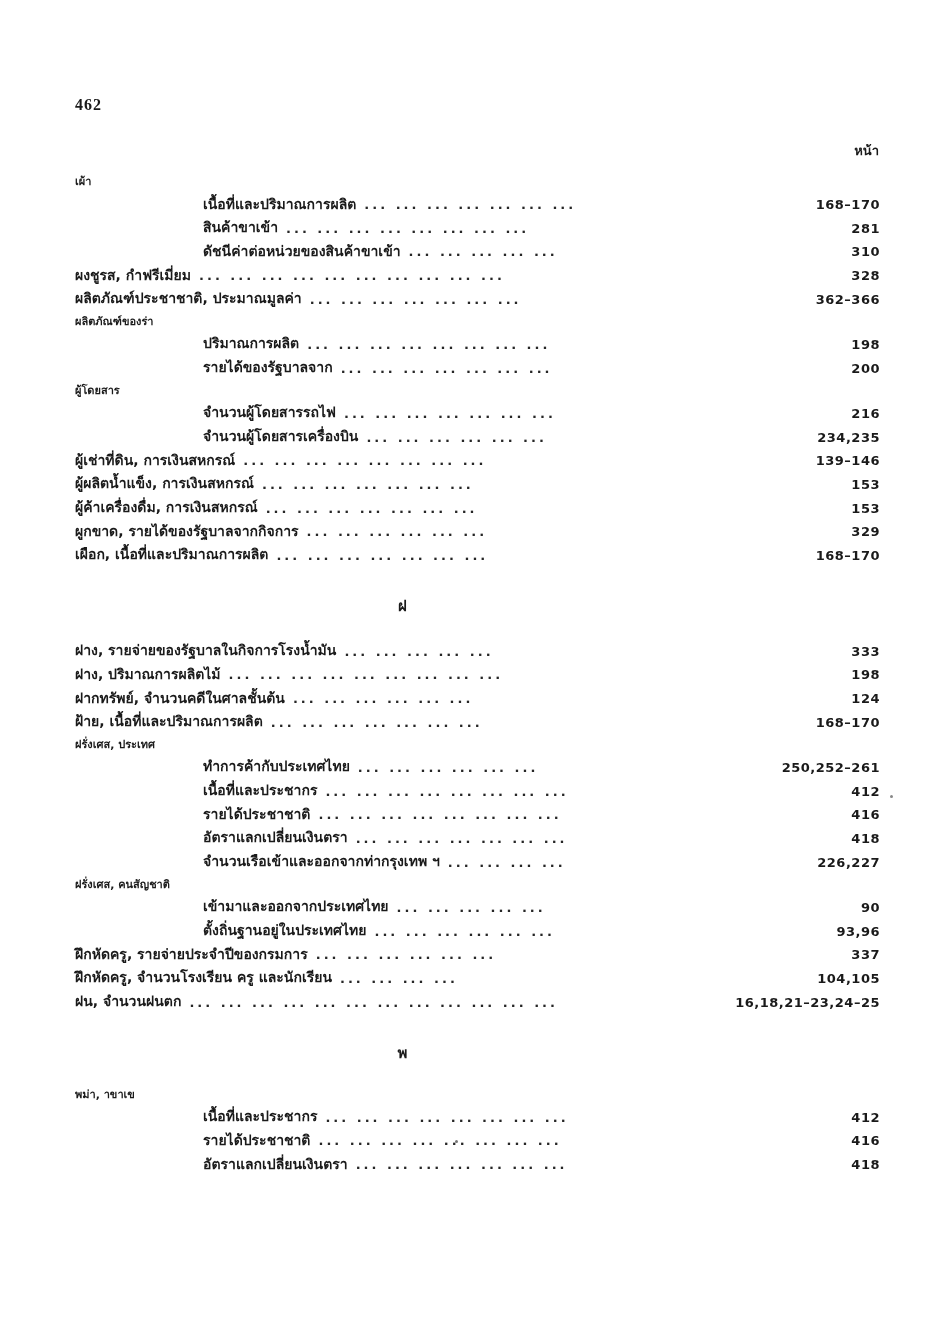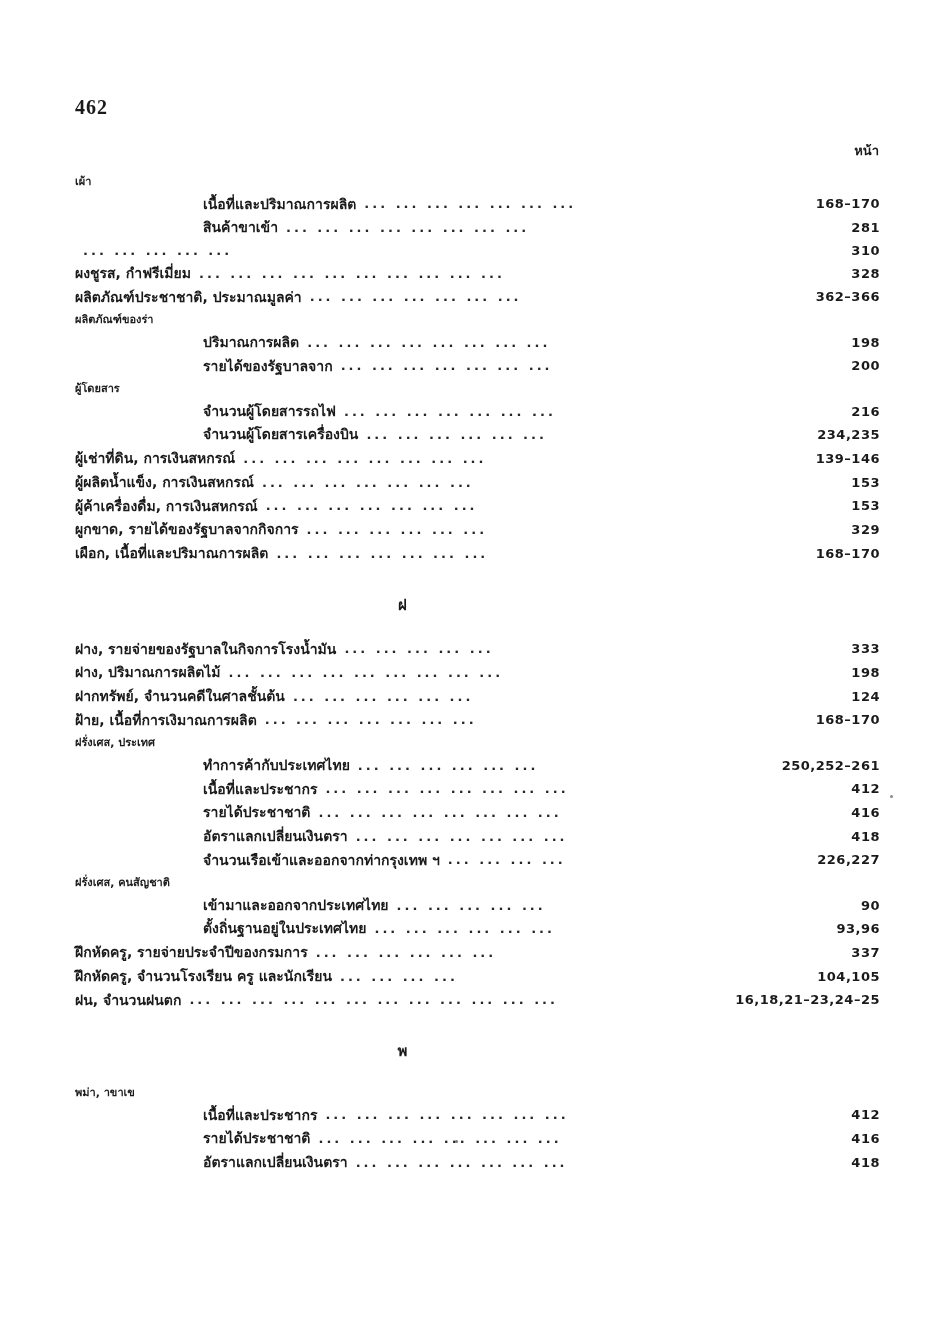--- a/index.html
+++ b/index.html
@@ -13,21 +13,21 @@
     height: 1337px;
     background: #ffffff;
     font-family: "DejaVu Sans", sans-serif;
     color: #1a1a1a;
     overflow: hidden;
   }
   .page-number {
     position: absolute;
     left: 75px;
     top: 96px;
-    font-size: 20px;
+    font-size: 16px;
     font-weight: bold;
     letter-spacing: 1px;
     font-family: "Liberation Serif", serif;
   }
   .col-header {
     position: absolute;
     right: 62px;
     top: 140px;
     font-size: 13px;
     font-weight: bold;
@@ -42,21 +42,21 @@
   .group-head {
     font-size: 11px;
     font-weight: bold;
     margin: 4px 0 3px 0;
     line-height: 1.5;
     white-space: nowrap;
   }
   
   .row {
     display: flex;
-    align-items: center;
+    align-items: flex-end;
     line-height: 1.55;
     margin-bottom: 2px;
     white-space: nowrap;
   }
   .row.indent .label {
     padding-left: 128px;
   }
   .label {
     font-size: 14px;
     font-weight: bold;
@@ -122,20 +122,21 @@
         <span class="label">เนื้อที่และปริมาณการผลิต</span>
         <span class="dots">...  ...   ...   ...   ...   ...   ...</span>
         <span class="pages">168–170</span>
       </div>
       <div class="row indent">
         <span class="label">สินค้าขาเข้า</span>
         <span class="dots">...  ...   ...   ...   ...   ...   ...   ...</span>
         <span class="pages">281</span>
       </div>
       <div class="row indent">
+        <span class="label">ดัชนีค่าต่อหน่วยของสินค้าขาเข้า</span>
         <span class="dots">...  ...   ...   ...   ...</span>
         <span class="pages">310</span>
       </div>
       <div class="row">
         <span class="label">ผงชูรส,  กำฟรีเมี่ยม</span>
         <span class="dots">...  ...   ...   ...   ...   ...   ...   ...   ...   ...</span>
         <span class="pages">328</span>
       </div>
       <div class="row">
         <span class="label">ผลิตภัณฑ์ประชาชาติ,  ประมาณมูลค่า</span>
@@ -199,21 +200,21 @@
         <span class="label">ฝาง,  ปริมาณการผลิตไม้</span>
         <span class="dots">...  ...   ...   ...   ...   ...   ...   ...   ...</span>
         <span class="pages">198</span>
       </div>
       <div class="row">
         <span class="label">ฝากทรัพย์,  จำนวนคดีในศาลชั้นต้น</span>
         <span class="dots">...  ...   ...   ...   ...   ...</span>
         <span class="pages">124</span>
       </div>
       <div class="row">
-        <span class="label">ฝ้าย,  เนื้อที่การเงิมาณการผลิต</span>
+        <span class="label">ฝ้าย,  เนื้อที่และปริมาณการผลิต</span>
         <span class="dots">...  ...   ...   ...   ...   ...   ...</span>
         <span class="pages">168–170</span>
       </div>
       <div class="group-head">ฝรั่งเศส,  ประเทศ</div>
       <div class="row indent">
         <span class="label">ทำการค้ากับประเทศไทย</span>
         <span class="dots">...  ...   ...   ...   ...   ...</span>
         <span class="pages">250,252–261</span>
       </div>
       <div class="row indent">

